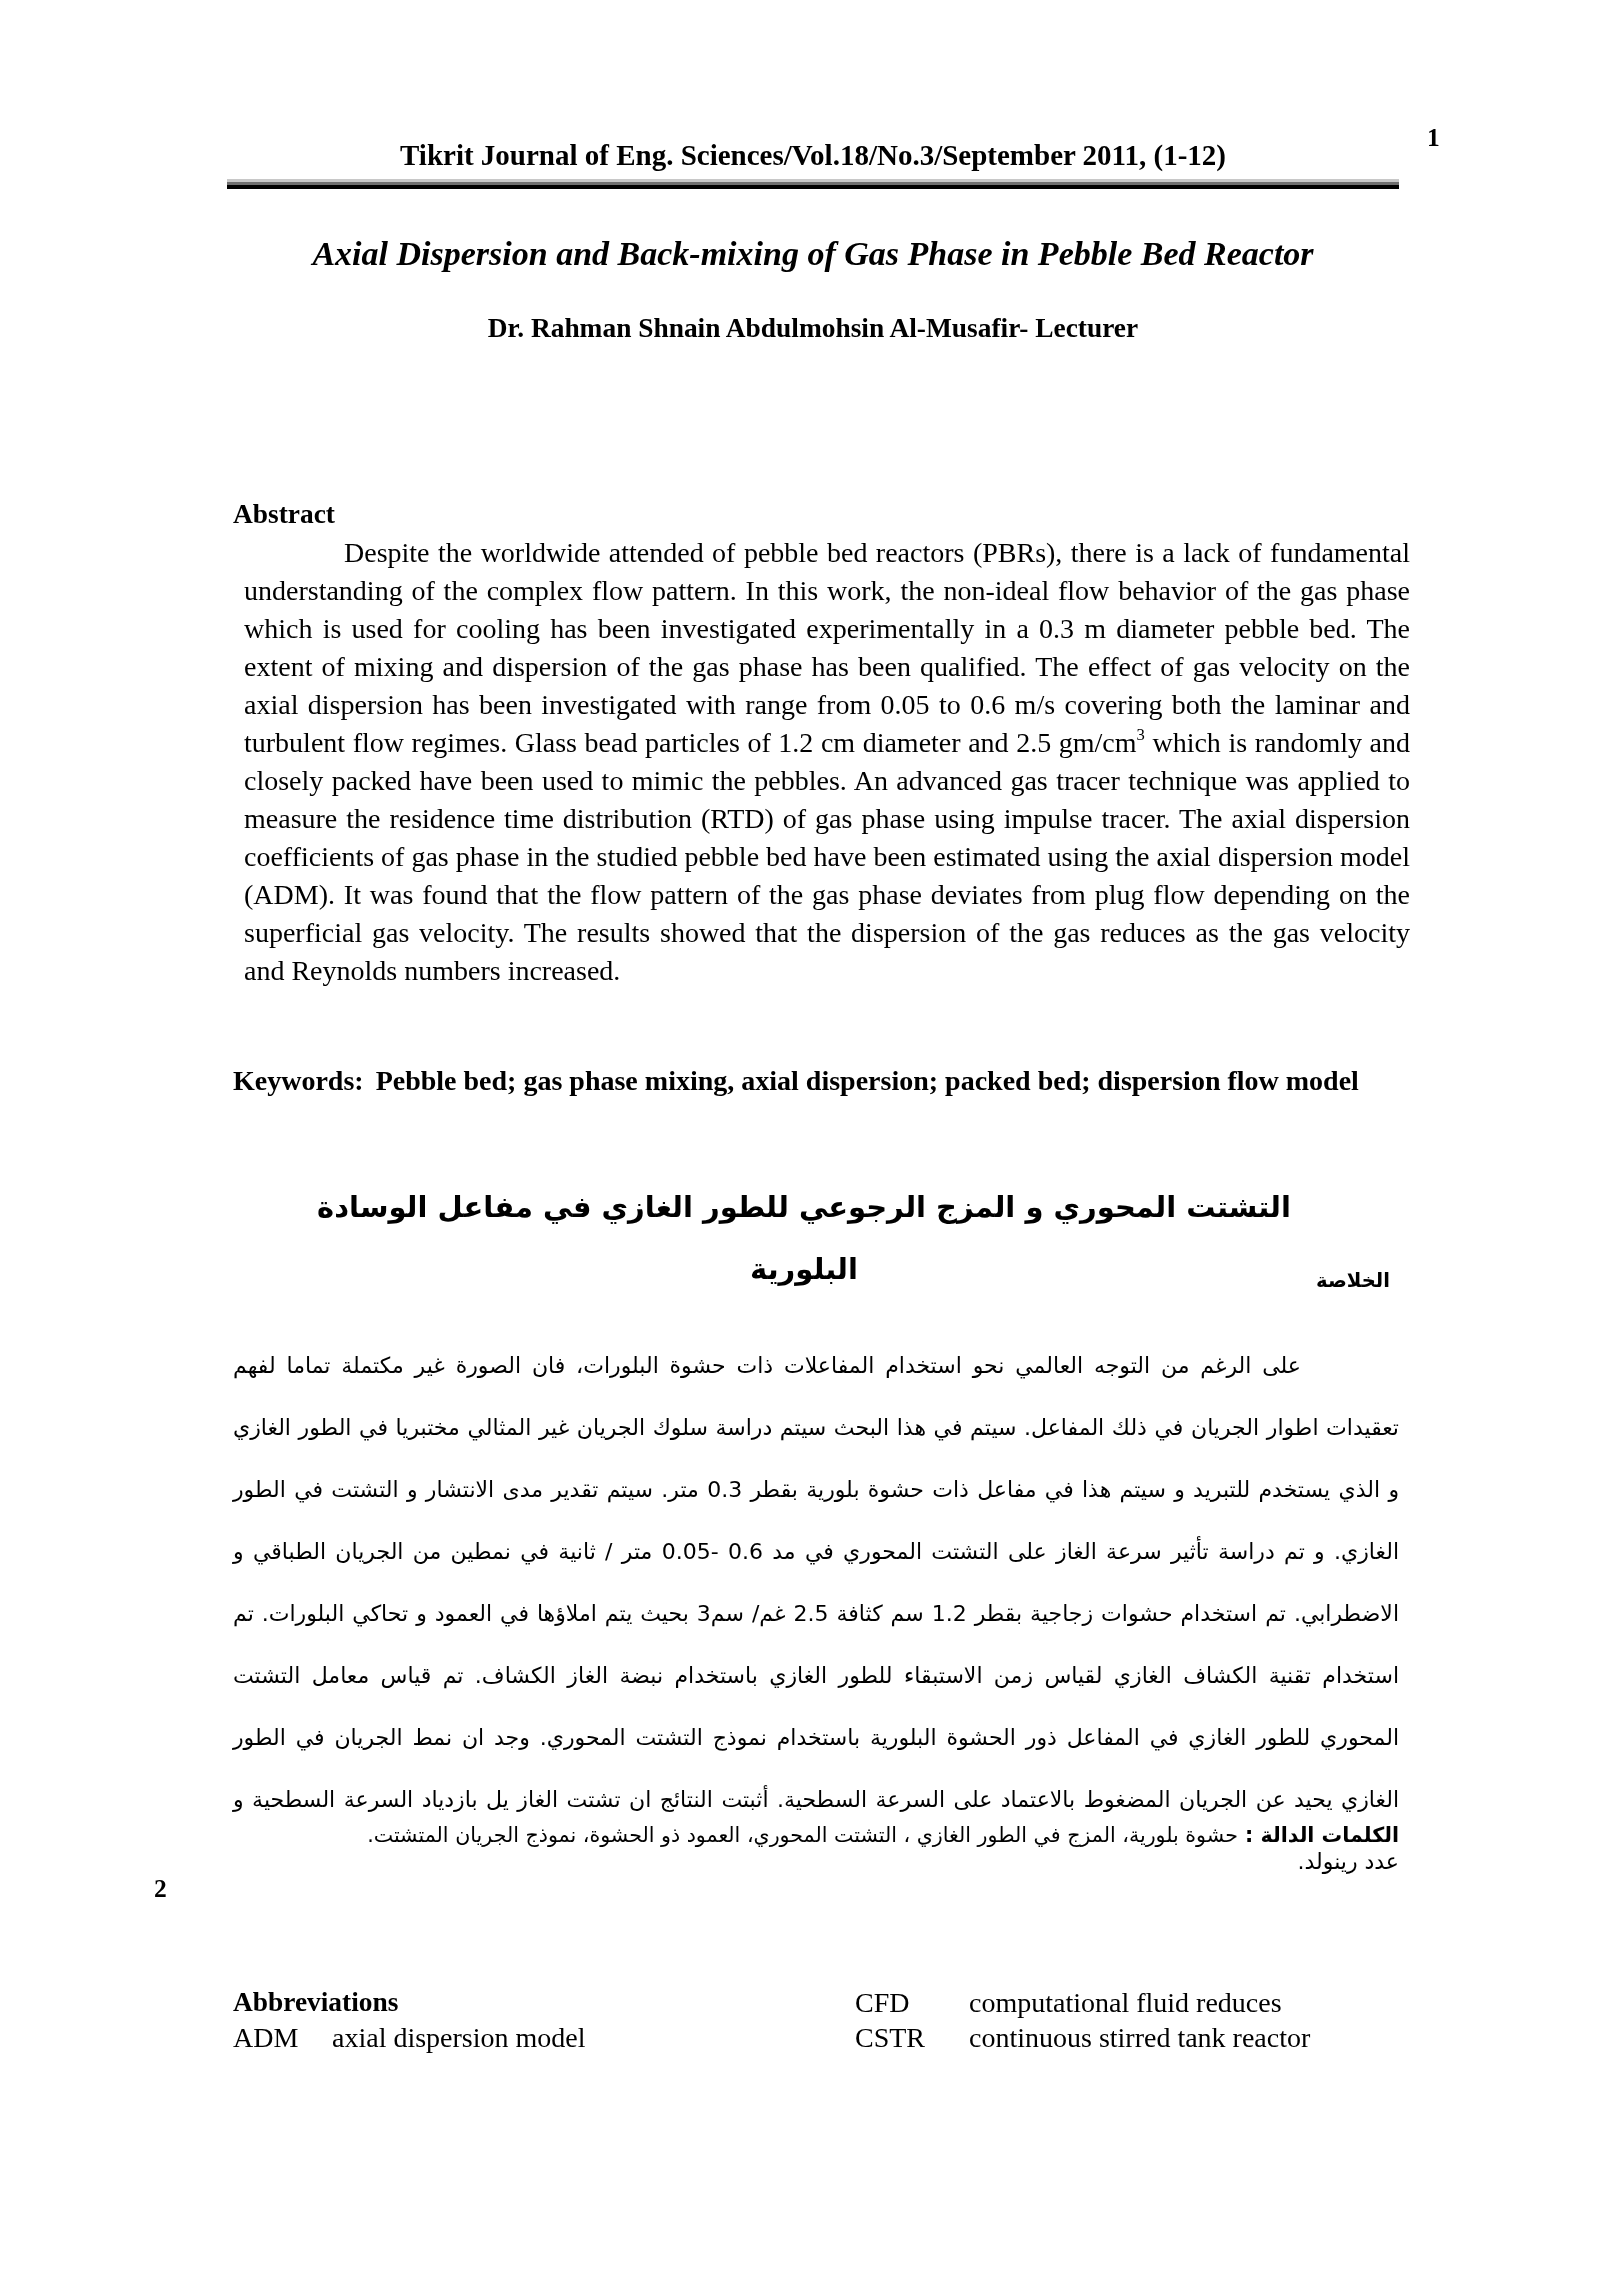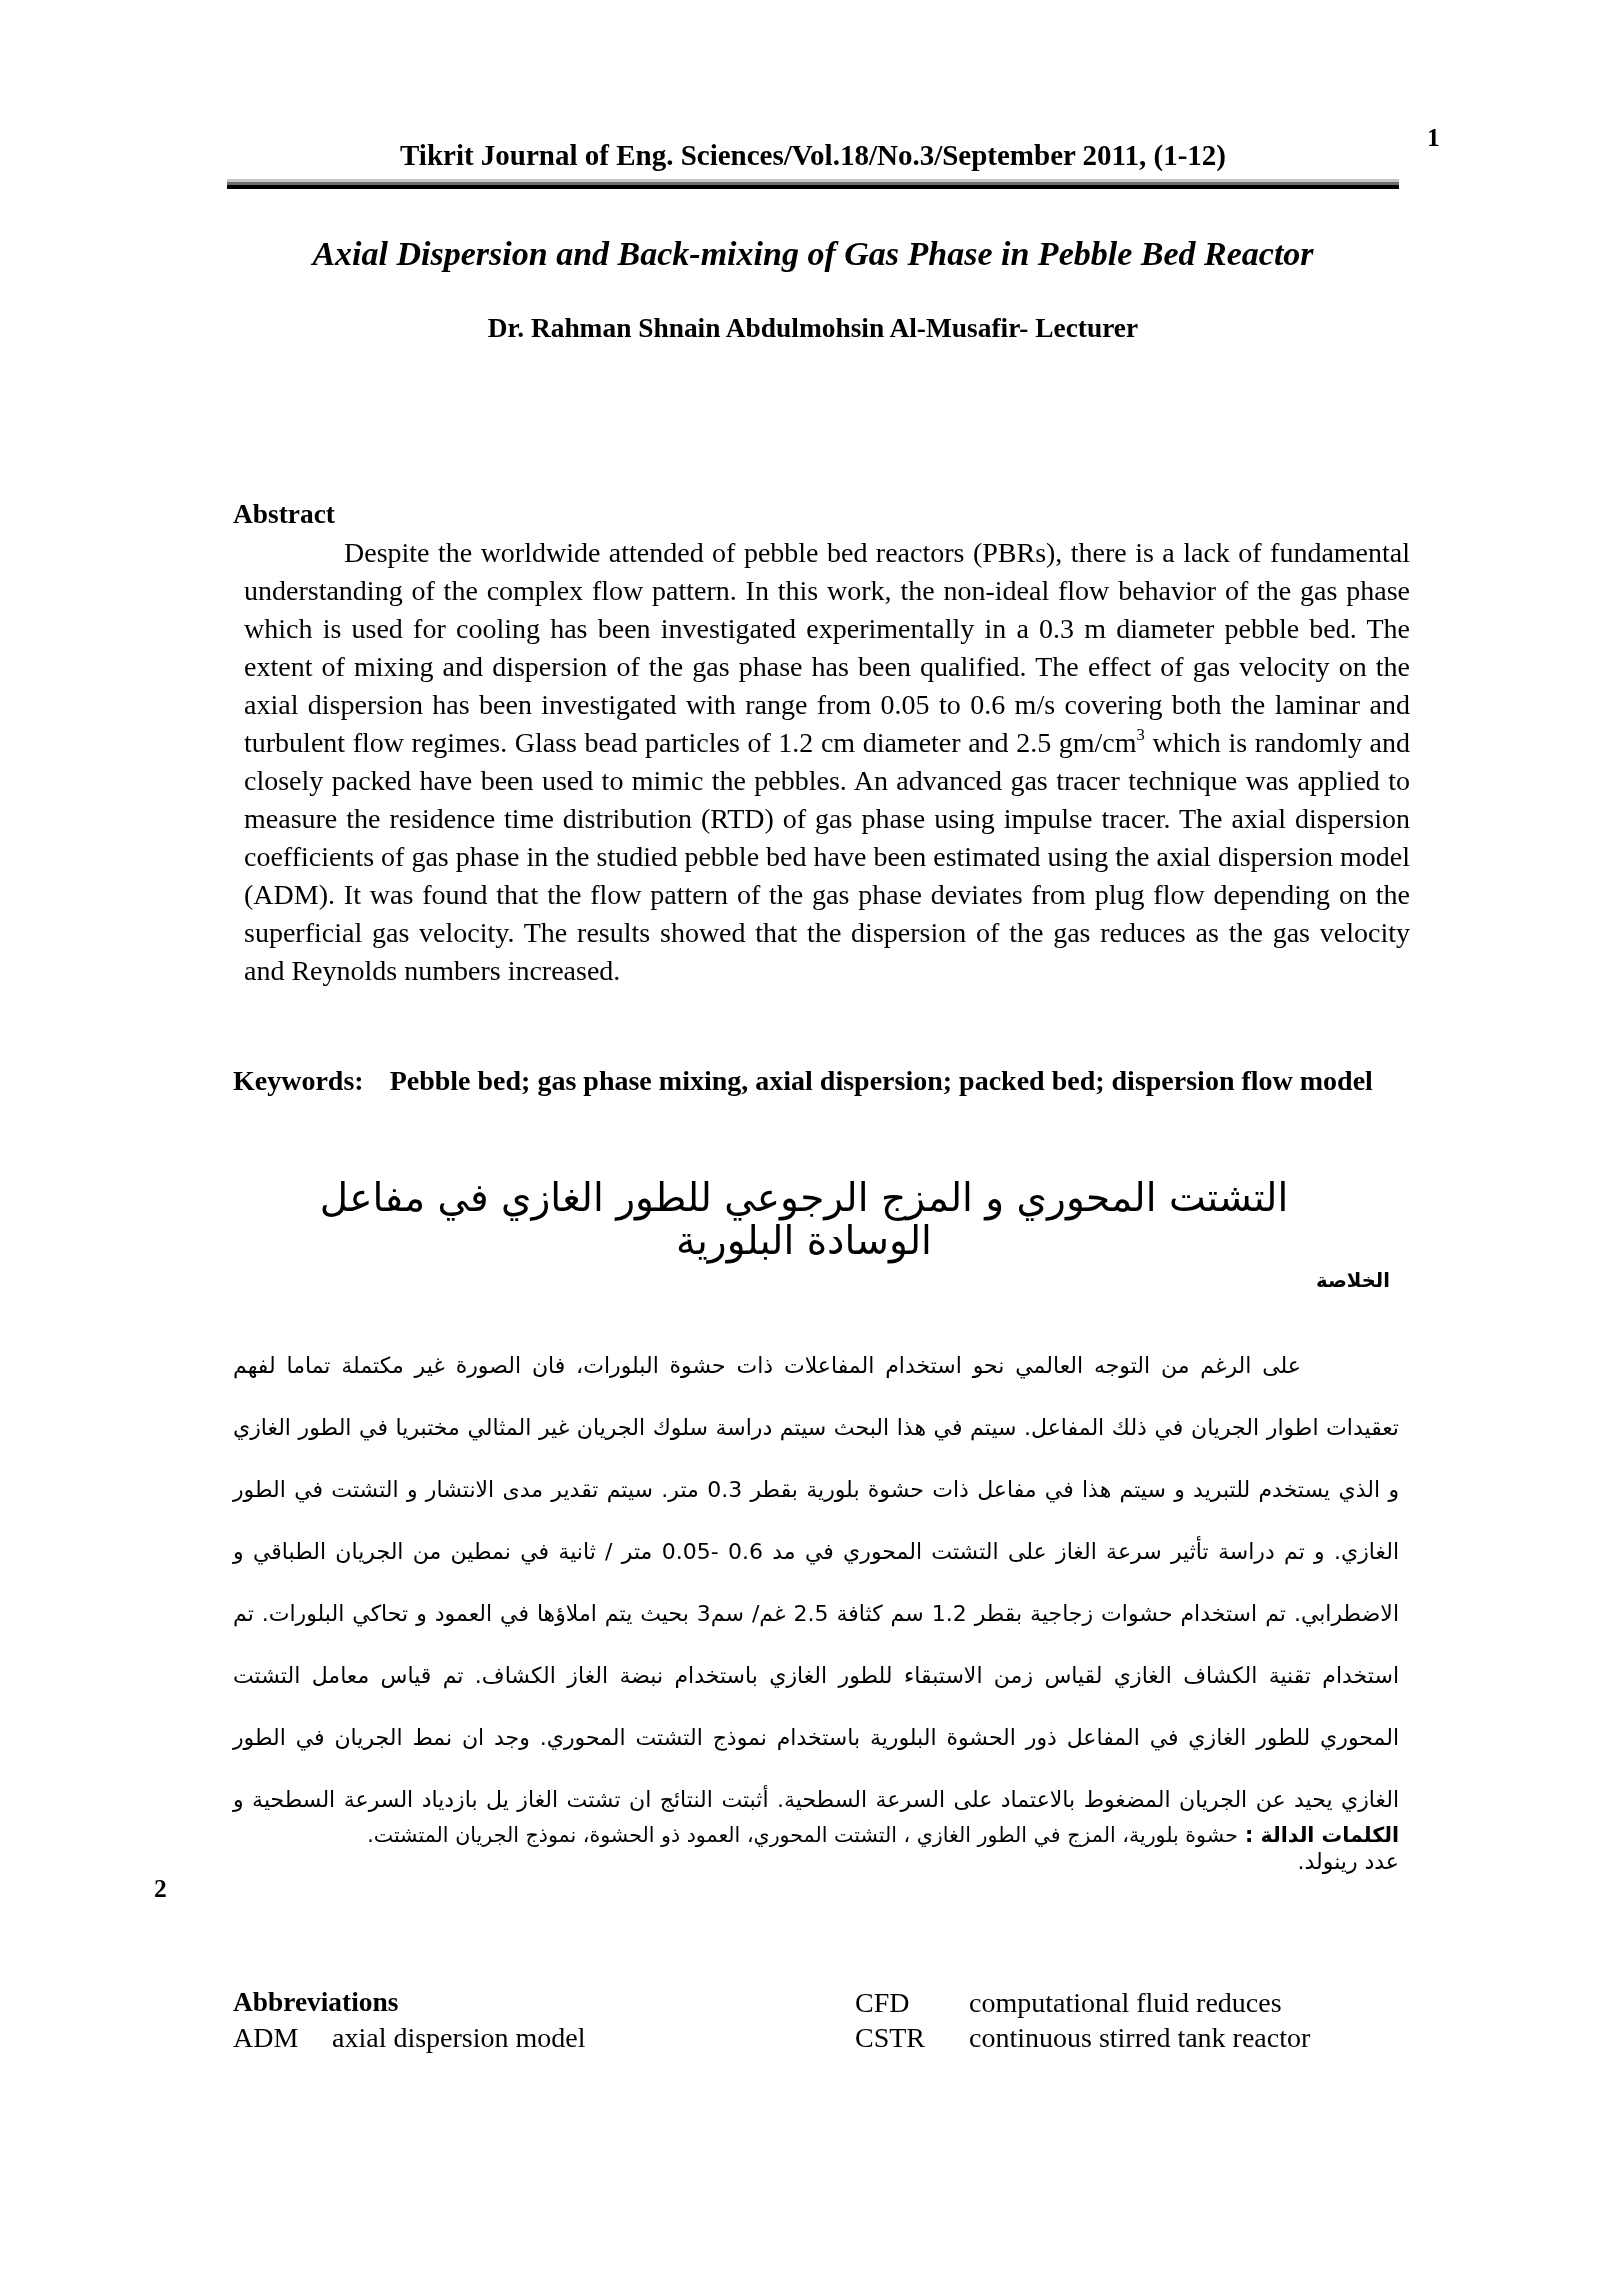--- a/index.html
+++ b/index.html
@@ -36,26 +36,26 @@
   .abstract-body {
     left: 244px; top: 534px; width: 1166px;
     font-size: 28px; line-height: 38px; text-align: justify;
     text-indent: 100px;
   }
   .abstract-body sup { font-size: 16.7px; line-height: 0; vertical-align: 11.8px; }
   .keywords {
     left: 233px; top: 1062px; width: 1166px;
     font-weight: bold; font-size: 28px; line-height: 38px; text-align: justify;
   }
-  .kw-label { margin-right: 26px; }
+  .kw-label { margin-right: 12px; }
 
   .ar { font-family: "DejaVu Sans", "Liberation Sans", sans-serif; direction: rtl; unicode-bidi: embed; }
   .ar-title {
     left: 314px; width: 980px; top: 1176px; text-align: center;
-    font-weight: normal; font-size: 39px; line-height: 43px;
+    font-weight: bold; font-size: 29px; line-height: 62px;
   }
   .ar-heading {
     left: 1304px; width: 98px; top: 1266px; text-align: center;
     font-weight: bold; font-size: 19.6px; line-height: 29px;
   }
   .ar-body {
     left: 233px; width: 1166px; top: 1335px;
     font-size: 22px; line-height: 62px; text-align: justify;
     text-align-last: right;
   }

